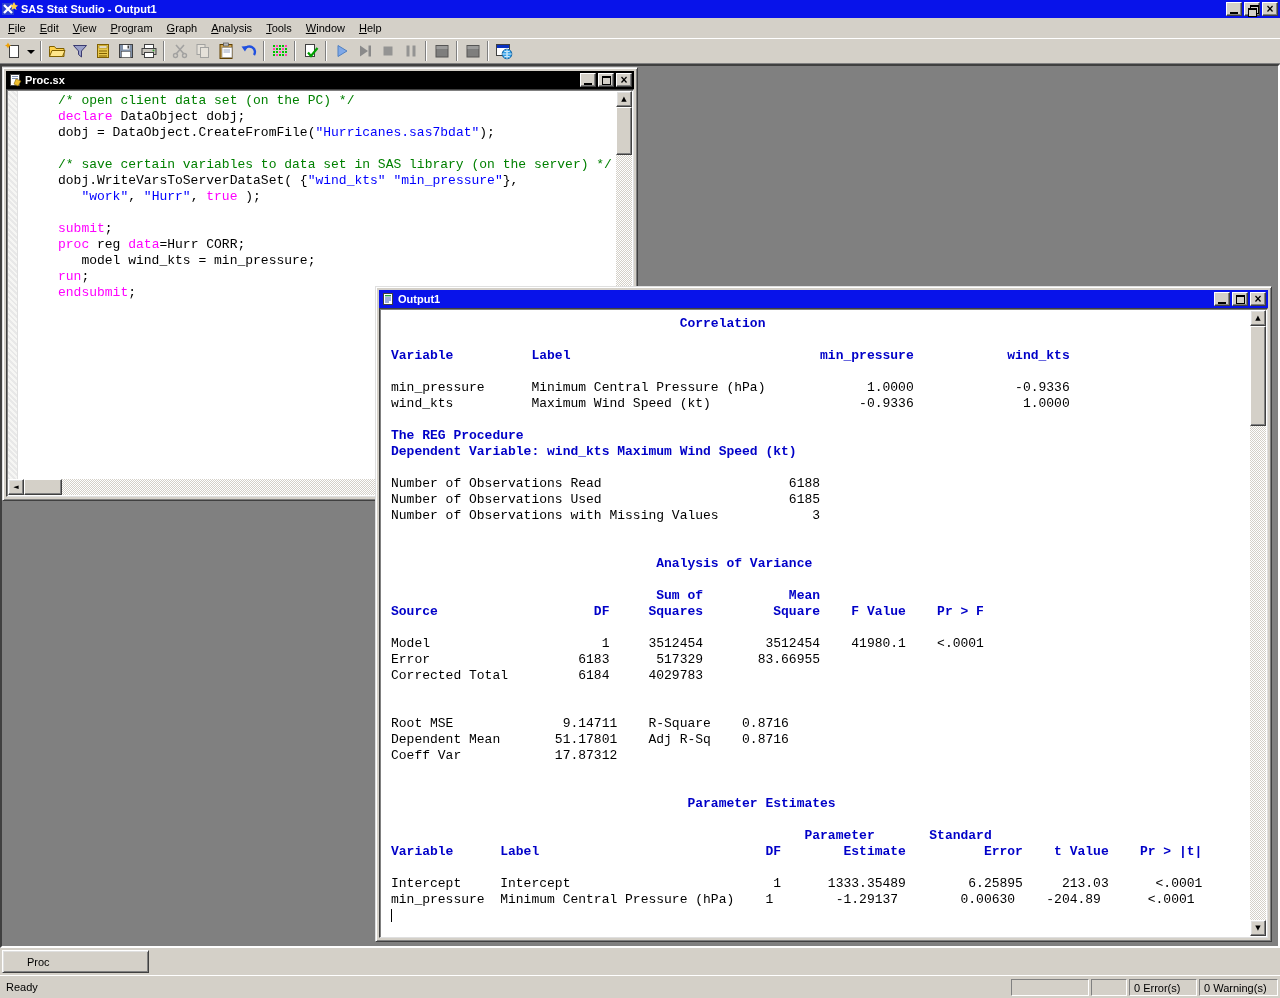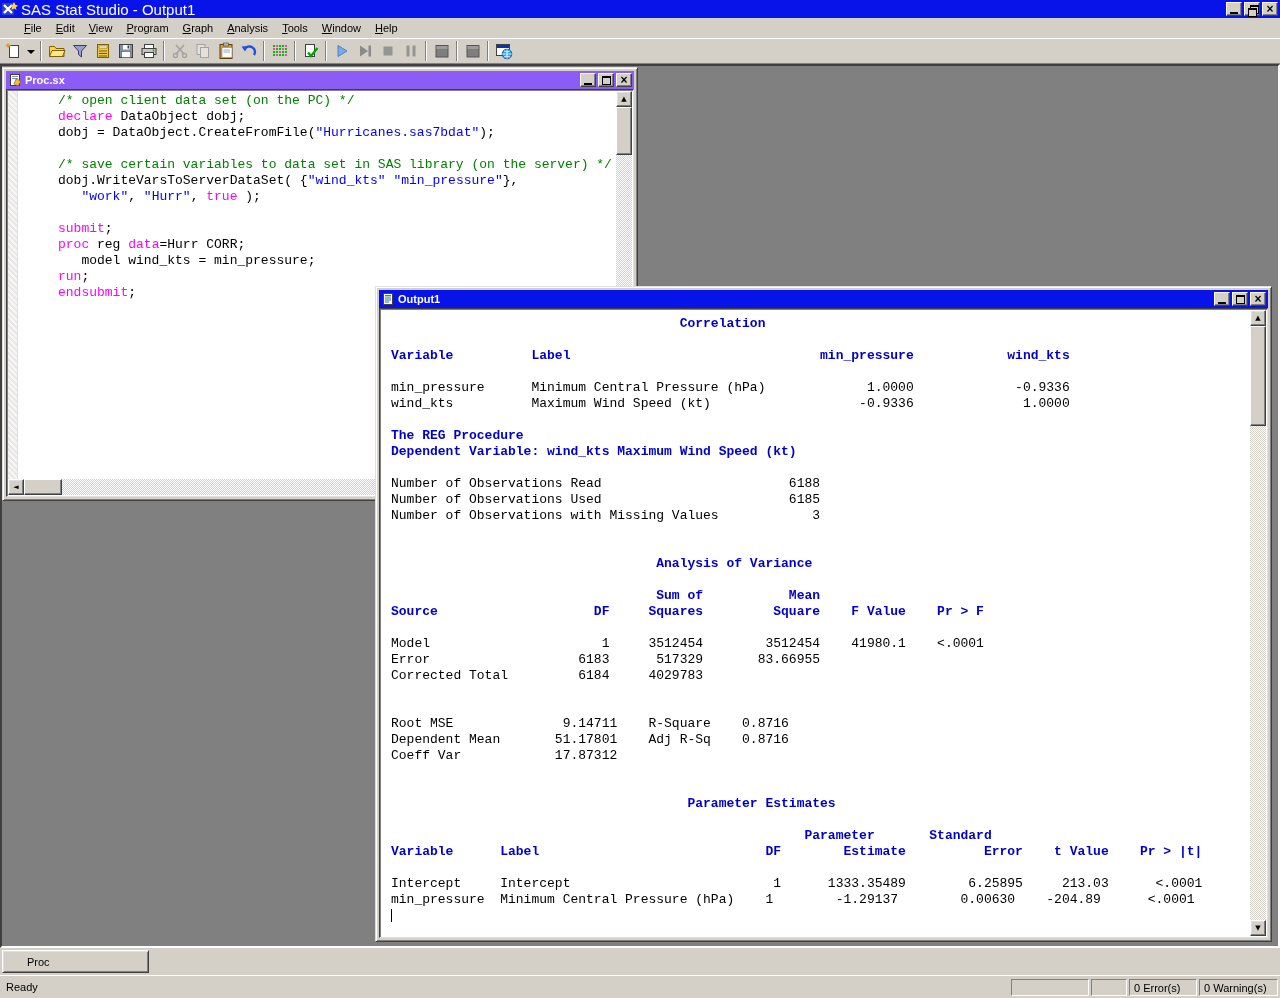--- a/index.html
+++ b/index.html
@@ -3,49 +3,49 @@
 <meta charset="utf-8">
 <style>
   * { margin:0; padding:0; box-sizing:border-box; }
   html,body { width:1280px; height:998px; overflow:hidden; }
   body { font-family:"Liberation Sans", sans-serif; font-size:11px; background:#D4D0C8; position:relative; }
 
   .app { position:absolute; inset:0; display:flex; flex-direction:column; }
 
   
   .titlebar { height:18px; background:#0813EA; color:#fff; display:flex; align-items:center; padding:0 2px; flex:0 0 auto; }
-  .titlebar .ttext { font-weight:normal; font-size:15px; margin-left:3px; flex:1 1 auto; white-space:nowrap; }
+  .titlebar .ttext { font-weight:bold; font-size:11px; margin-left:3px; flex:1 1 auto; white-space:nowrap; }
   .appicon { width:16px; height:14px; display:inline-block; }
   .capbtns { display:flex; gap:2px; }
   .cbtn { width:16px; height:14px; background:#D4D0C8; border:1px solid; border-color:#fff #404040 #404040 #fff; box-shadow:inset -1px -1px 0 #808080; display:flex; align-items:center; justify-content:center; position:relative; }
   .g-min { width:8px; height:2px; background:#000; margin-top:7px; }
   .g-rest { position:relative; width:9px; height:9px; }
   .g-rest:before { content:""; position:absolute; left:2px; top:0; width:7px; height:6px; border:1px solid #000; border-top-width:2px; background:#D4D0C8; }
   .g-rest:after { content:""; position:absolute; left:0; top:3px; width:7px; height:6px; border:1px solid #000; border-top-width:2px; background:#D4D0C8; }
   .g-max { width:9px; height:9px; border:1px solid #000; border-top-width:2px; }
   .g-x { font-weight:bold; font-size:12px; color:#000; line-height:10px; font-family:"Liberation Sans",sans-serif; }
 
   
-  .menubar { height:20px; background:#D4D0C8; display:flex; align-items:center; padding-left:17px; border-bottom:1px solid #D4D0C8; flex:0 0 auto; }
+  .menubar { height:20px; background:#D4D0C8; display:flex; align-items:center; padding-left:1px; border-bottom:1px solid #D4D0C8; flex:0 0 auto; }
   .mitem { padding:2px 7px; color:#000; }
   .mitem u { text-decoration:underline; }
 
   
   .toolbar { height:26px; background:#D4D0C8; display:flex; align-items:center; padding-left:2px; border-top:1px solid #fff; border-bottom:1px solid #808080; flex:0 0 auto; }
   .tbtn { width:23px; height:22px; display:flex; align-items:center; justify-content:center; }
   .tbtn.narrow { width:12px; }
   .tsep { width:2px; height:20px; border-left:1px solid #808080; border-right:1px solid #fff; margin:0 3px; }
 
   
   .mdi { flex:1 1 auto; background:#808080; position:relative; border:2px solid; border-color:#404040 #fff #fff #404040; overflow:hidden; }
 
   .win { position:absolute; background:#D4D0C8; border:1px solid; border-color:#dfdfdf #404040 #404040 #dfdfdf; box-shadow:inset 1px 1px 0 #fff, inset -1px -1px 0 #808080; padding:3px; }
   .wtitle { height:18px; display:flex; align-items:center; padding:0 2px; color:#fff; font-weight:bold; }
   .wtitle.active { background:#0813EA; }
-  .wtitle.inactive { background:#8b5cf6; }
+  .wtitle.inactive { background:#000000; }
   .wtitle .ttext { flex:1 1 auto; margin-left:3px; white-space:nowrap; }
   .wbody { position:absolute; left:3px; right:3px; top:21px; bottom:3px; background:#fff; border:1px solid; border-color:#404040 #dfdfdf #dfdfdf #404040; box-shadow:inset 1px 1px 0 #808080; overflow:hidden; }
 
   
   .sb-v { position:absolute; top:1px; right:1px; bottom:1px; width:16px; background:repeating-conic-gradient(#fff 0% 25%, #d4d0c8 0% 50%) 0 0/2px 2px; }
   .sb-h { position:absolute; left:1px; right:1px; bottom:1px; height:16px; background:repeating-conic-gradient(#fff 0% 25%, #d4d0c8 0% 50%) 0 0/2px 2px; }
   .sbtn { position:absolute; width:16px; height:16px; background:#D4D0C8; border:1px solid; border-color:#fff #404040 #404040 #fff; box-shadow:inset -1px -1px 0 #808080, inset 1px 1px 0 #dfdfdf; color:#000; font-size:7px; display:flex; align-items:center; justify-content:center; font-family:"DejaVu Sans",sans-serif; }
   .sthumb { position:absolute; background:#D4D0C8; border:1px solid; border-color:#fff #404040 #404040 #fff; box-shadow:inset -1px -1px 0 #808080; }
 
   

